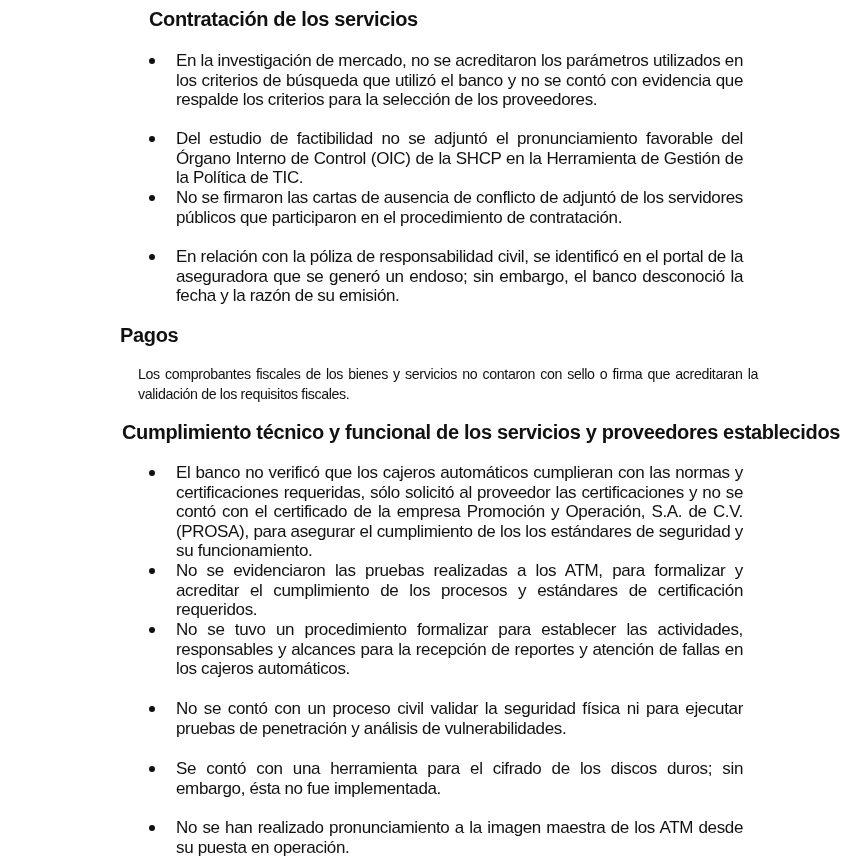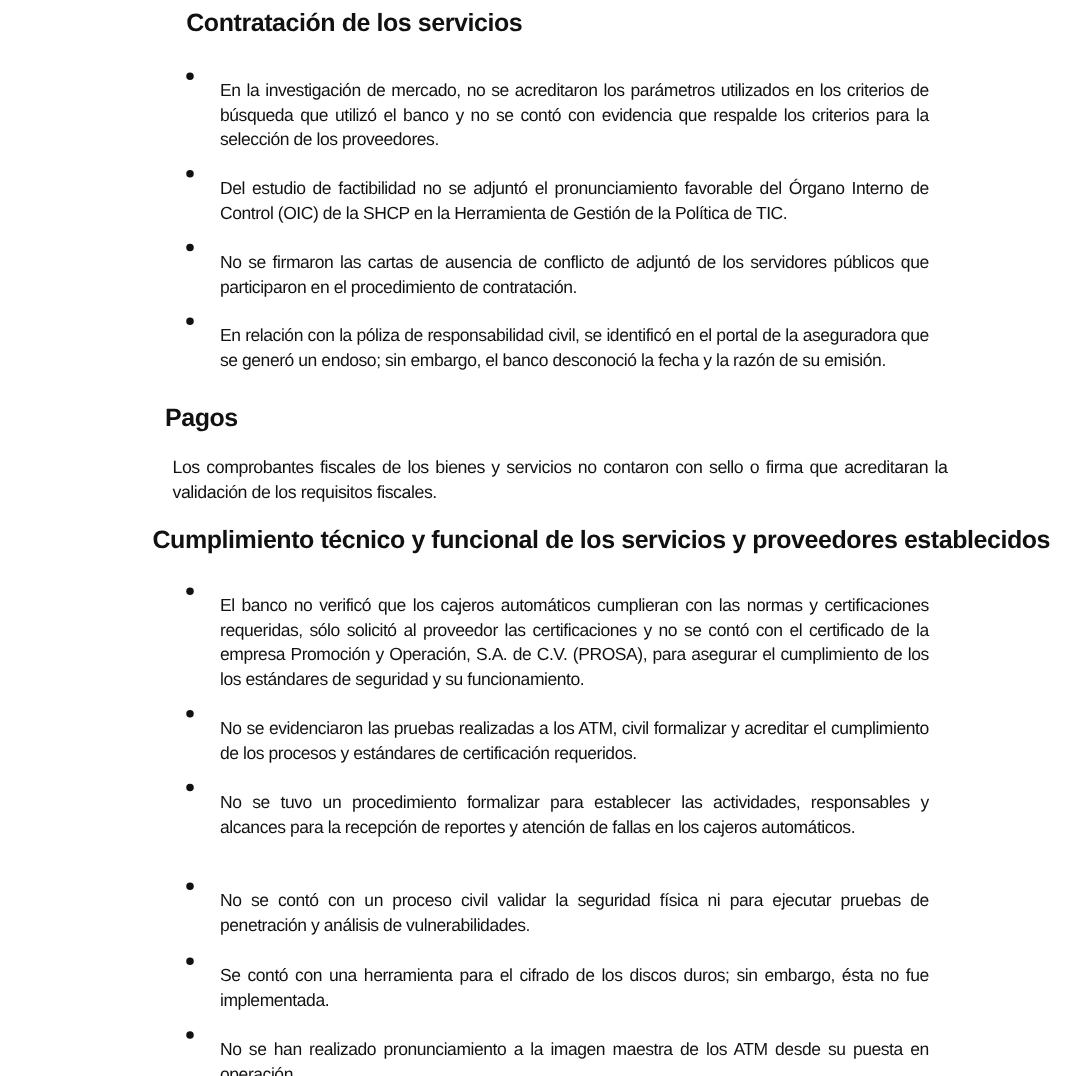--- a/index.html
+++ b/index.html
@@ -19,22 +19,22 @@
   }
   .bullet-item { position: absolute; left: 146px; width: 600px; }
   .bullet {
     position: absolute; left: 0; top: 0; width: 14px; font-size: 14px; line-height: 19.5px;
   }
   .bullet::before {
     content: ""; position: absolute; left: 3px; top: 7px; width: 6px; height: 6px;
     border-radius: 50%; background: #111111;
   }
   .bullet-text {
-    position: absolute; left: 30px; top: 12px; width: 567px;
-    font-size: 14px; line-height: 19.5px; text-align: justify; text-align-last: left;
+    position: absolute; left: 30px; top: 0; width: 567px;
+    font-size: 17px; line-height: 19.5px; text-align: justify; text-align-last: left;
     letter-spacing: -0.35px;
   }
 </style>
 </head>
 <body>
 
 <div class="page">
 
   <div class="heading" style="left:149px; top:10px;">Contratación de los servicios</div>
 
@@ -51,34 +51,34 @@
   <div class="bullet-item" style="top:188px;">
     <span class="bullet"></span>
     <div class="bullet-text">No se firmaron las cartas de ausencia de conflicto de adjuntó de los servidores públicos que participaron en el procedimiento de contratación.</div>
   </div>
 
   <div class="bullet-item" style="top:247px;">
     <span class="bullet"></span>
     <div class="bullet-text">En relación con la póliza de responsabilidad civil, se identificó en el portal de la aseguradora que se generó un endoso; sin embargo, el banco desconoció la fecha y la razón de su emisión.</div>
   </div>
 
-  <div class="heading" style="left:132px; top:326px;">Pagos</div>
+  <div class="heading" style="left:120px; top:326px;">Pagos</div>
 
   <div class="para" style="left:138px; top:365px; width:620px;">Los comprobantes fiscales de los bienes y servicios no contaron con sello o firma que acreditaran la validación de los requisitos fiscales.</div>
 
   <div class="heading" style="left:122px; top:423px;">Cumplimiento técnico y funcional de los servicios y proveedores establecidos</div>
 
   <div class="bullet-item" style="top:463px;">
     <span class="bullet"></span>
     <div class="bullet-text">El banco no verificó que los cajeros automáticos cumplieran con las normas y certificaciones requeridas, sólo solicitó al proveedor las certificaciones y no se contó con el certificado de la empresa Promoción y Operación, S.A. de C.V. (PROSA), para asegurar el cumplimiento de los los estándares de seguridad y su funcionamiento.</div>
   </div>
 
   <div class="bullet-item" style="top:561px;">
     <span class="bullet"></span>
-    <div class="bullet-text">No se evidenciaron las pruebas realizadas a los ATM, civil formalizar y acreditar el cumplimiento de los procesos y estándares de certificación requeridos.</div>
+    <div class="bullet-text">No se evidenciaron las pruebas realizadas a los ATM, para formalizar y acreditar el cumplimiento de los procesos y estándares de certificación requeridos.</div>
   </div>
 
   <div class="bullet-item" style="top:620px;">
     <span class="bullet"></span>
     <div class="bullet-text">No se tuvo un procedimiento formalizar para establecer las actividades, responsables y alcances para la recepción de reportes y atención de fallas en los cajeros automáticos.</div>
   </div>
 
   <div class="bullet-item" style="top:699px;">
     <span class="bullet"></span>
     <div class="bullet-text">No se contó con un proceso civil validar la seguridad física ni para ejecutar pruebas de penetración y análisis de vulnerabilidades.</div>

